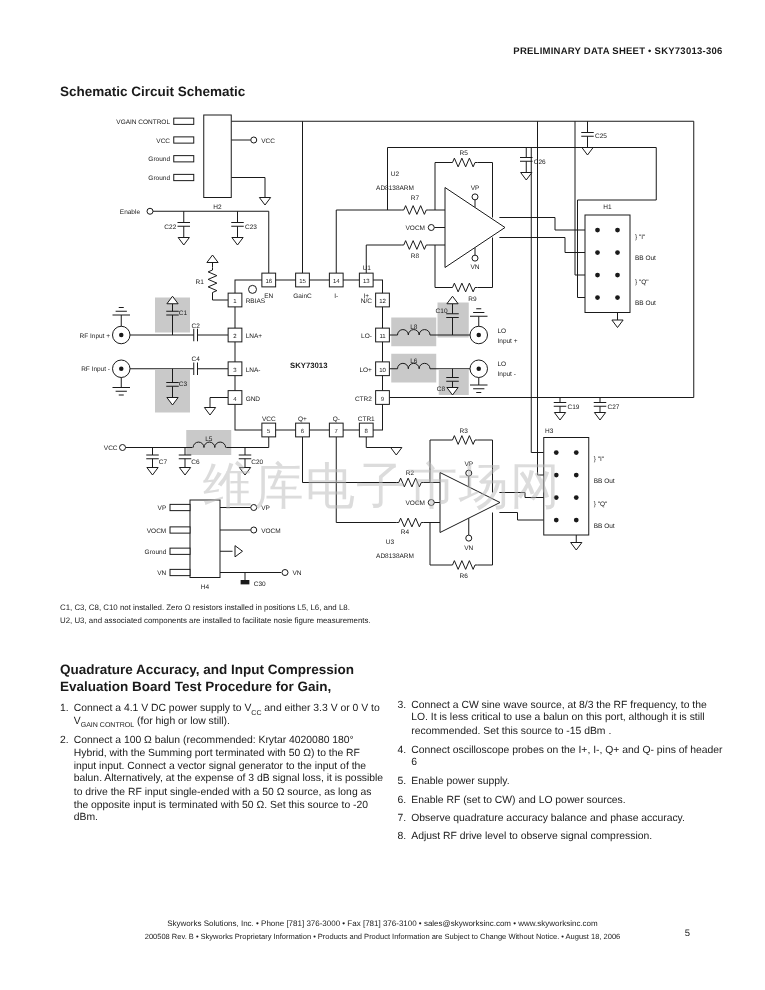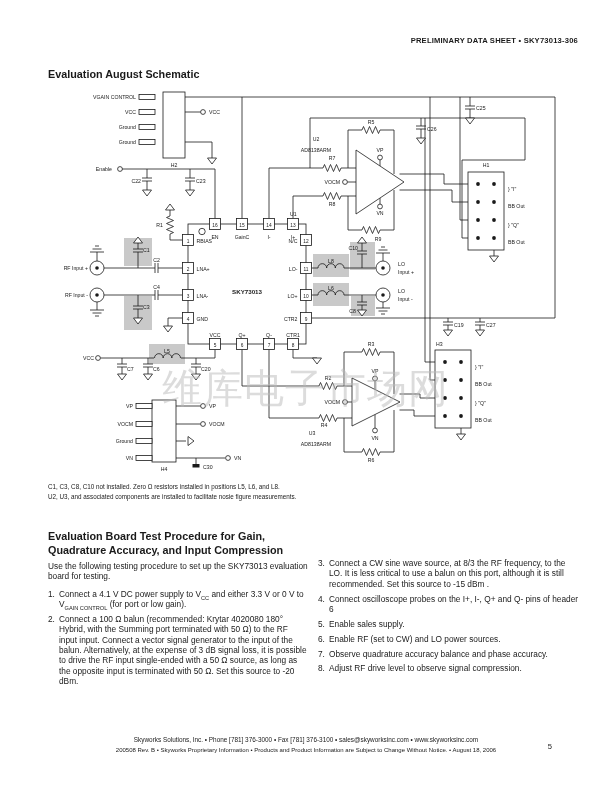--- a/index.html
+++ b/index.html
@@ -28,21 +28,21 @@
   sub{font-size:68%;line-height:0;}
   .footer{left:0;width:612px;text-align:center;}
   .f1{top:736px;font-size:6.4px;}
   .f2{top:747px;font-size:6px;}
   .pgnum{top:742px;right:60px;font-size:7.6px;}
 </style>
 </head>
 <body>
 
 <div class="abs hdr">PRELIMINARY DATA SHEET  •  SKY73013-306</div>
-<div class="abs title">Evaluation August Schematic</div>
+<div class="abs title">Schematic Circuit Schematic</div>
 
 <svg class="abs schem" width="612" height="500" viewBox="0 0 612 500">
   <defs>
     <path id="gnd" class="wf" d="M-4.5,0 L4.5,0 L0,6 Z"></path>
     <path id="arrup" class="wf" d="M-4.5,0 L4.5,0 L0,-6 Z"></path>
     <path id="arrright" class="wf" d="M0,-4.5 L0,4.5 L6,0 Z"></path>
     <g id="earth">
         <path class="w" d="M-7,0 H7 M-4.5,3 H4.5 M-2,6 H2"></path>
       </g>
     <g id="capv">
@@ -382,48 +382,47 @@
     <text x="475" y="422">BB Out</text>
   </g>
 
   <text class="wm" x="162" y="402">维库电子市场网</text>
 </svg>
 
 <div class="abs note" style="top:482px;">C1, C3, C8, C10 not installed. Zero Ω resistors installed in positions L5, L6, and L8.</div>
 <div class="abs note" style="top:492px;">U2, U3, and associated components are installed to facilitate nosie figure measurements.</div>
 
 <div class="abs sect-h" style="top:530px;">
+  <div>Quadrature Accuracy, and Input Compression</div>
   <div>Evaluation Board Test Procedure for Gain,</div>
-  <div>Quadrature Accuracy, and Input Compression</div>
 </div>
 
 <div class="abs col" style="top:561px;left:48px;width:260px;">
-  <p>Use the following testing procedure to set up the SKY73013 evaluation board for testing.</p>
   <div class="item">
     <span class="num">1.</span>
-    <span class="body"><span>Connect a 4.1 V DC power supply to V</span><sub>CC</sub><span> and either 3.3 V or 0 V to V</span><sub>GAIN CONTROL</sub><span> (for port or low gain).</span></span>
+    <span class="body"><span>Connect a 4.1 V DC power supply to V</span><sub>CC</sub><span> and either 3.3 V or 0 V to V</span><sub>GAIN CONTROL</sub><span> (for high or low still).</span></span>
   </div>
   <div class="item">
     <span class="num">2.</span>
     <span class="body"><span>Connect a 100 Ω balun (recommended: Krytar 4020080 180° Hybrid, with the Summing port terminated with 50 Ω) to the RF input input. Connect a vector signal generator to the input of the balun. Alternatively, at the expense of 3 dB signal loss, it is possible to drive the RF input single-ended with a 50 Ω source, as long as the opposite input is terminated with 50 Ω. Set this source to -20 dBm.</span></span>
   </div>
 </div>
 
 <div class="abs col" style="top:558px;left:318px;width:262px;">
   <div class="item">
     <span class="num">3.</span>
     <span class="body"><span>Connect a CW sine wave source, at 8/3 the RF frequency, to the LO. It is less critical to use a balun on this port, although it is still recommended. Set this source to -15 dBm .</span></span>
   </div>
   <div class="item">
     <span class="num">4.</span>
     <span class="body"><span>Connect oscilloscope probes on the I+, I-, Q+ and Q- pins of header 6</span></span>
   </div>
   <div class="item">
     <span class="num">5.</span>
-    <span class="body"><span>Enable sales supply.</span></span>
+    <span class="body"><span>Enable power supply.</span></span>
   </div>
   <div class="item">
     <span class="num">6.</span>
     <span class="body"><span>Enable RF (set to CW) and LO power sources.</span></span>
   </div>
   <div class="item">
     <span class="num">7.</span>
     <span class="body"><span>Observe quadrature accuracy balance and phase accuracy.</span></span>
   </div>
   <div class="item">

